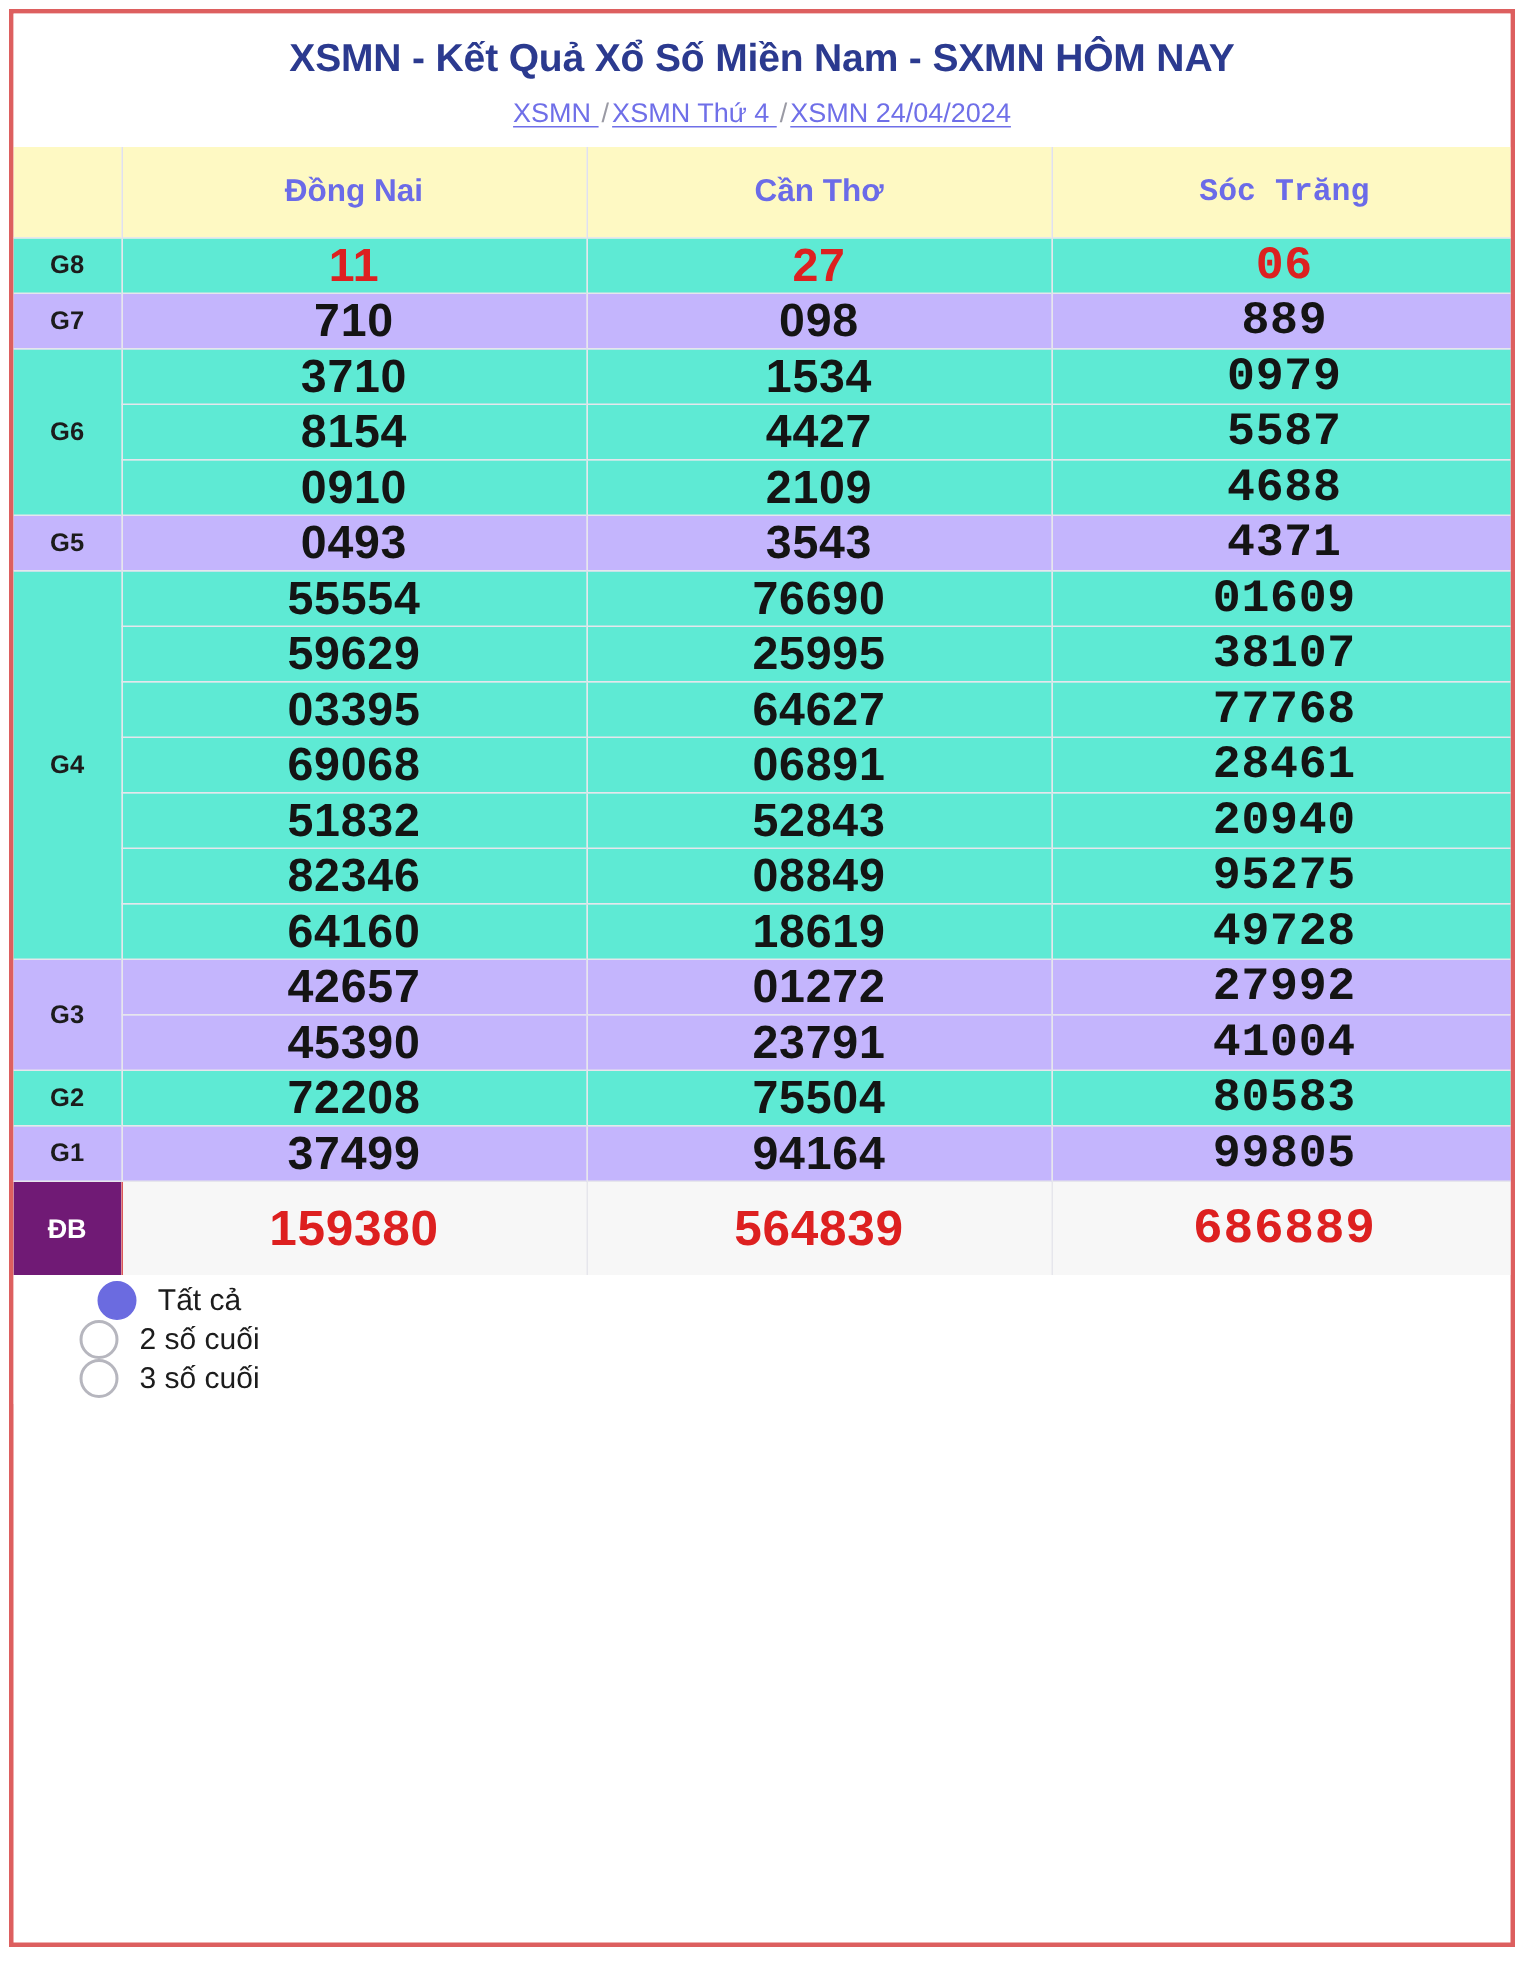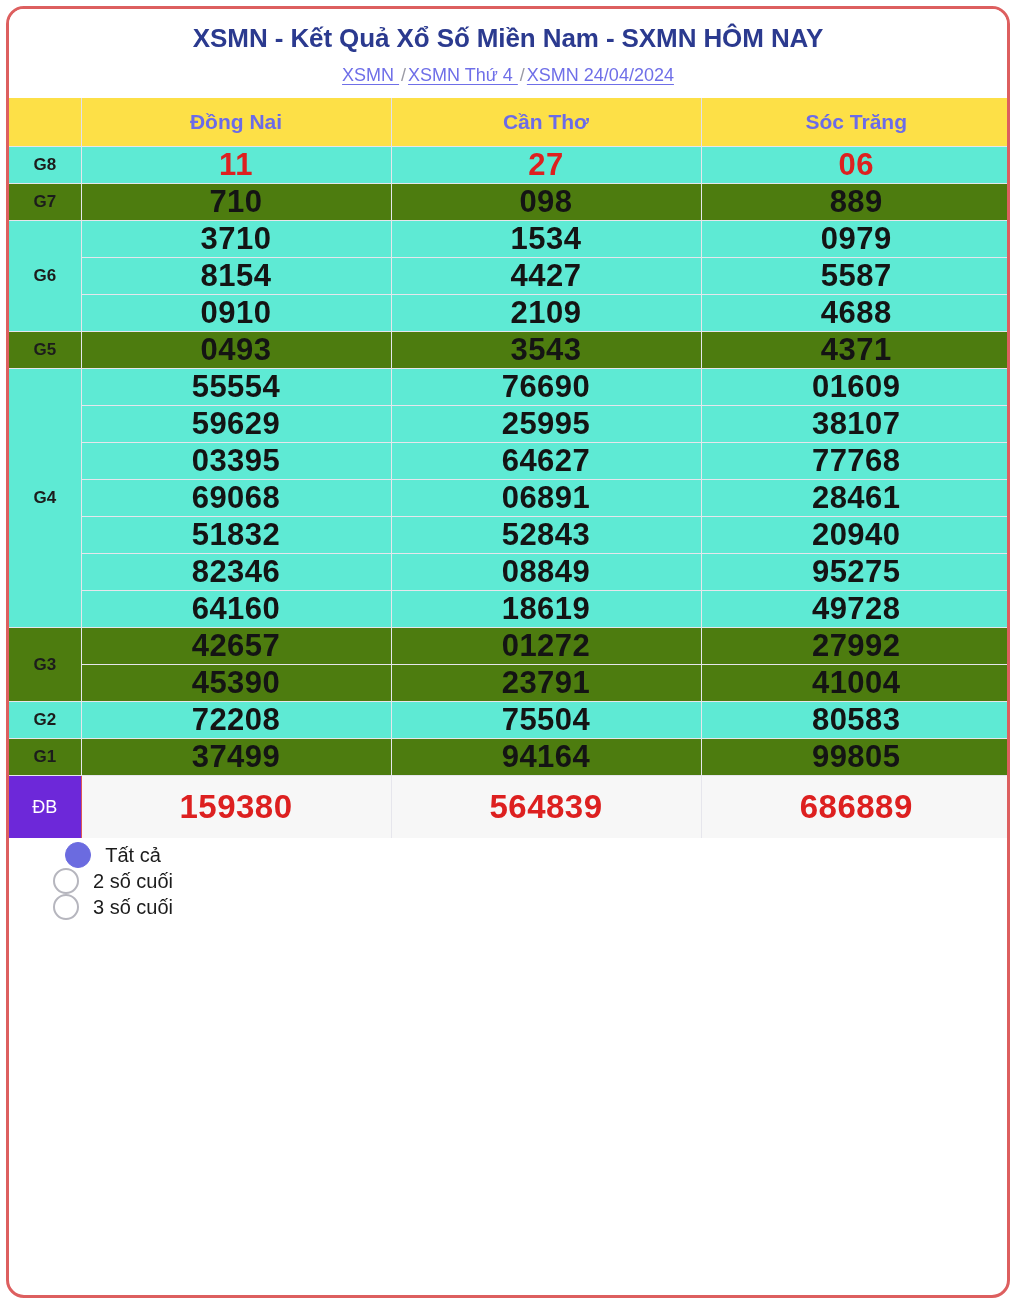--- a/index.html
+++ b/index.html
@@ -15,21 +15,21 @@
   }
 
   .card {
     position: absolute;
     left: 6px;
     top: 6px;
     width: 1004px;
     height: 1292px;
     box-sizing: border-box;
     border: 3px solid #dd5f5f;
-    border-radius: 18px;
+    border-radius: 0;
     background: #ffffff;
     overflow: hidden;
   }
 
   
   .header {
     padding: 14px 10px 12px 10px;
     text-align: center;
     background: #ffffff;
   }
@@ -67,26 +67,26 @@
   table.results col.c-label { width: 72px; }
   table.results col.c-prov  { width: 310px; }
 
   table.results td {
     border-top: 1px solid #e6e6ec;
     border-right: 1px solid #e6e6ec;
     padding: 0;
     text-align: center;
     vertical-align: middle;
   }
-  table.results td:last-child { border-right: none; }
+  table.results td:last-child { border-right: none; font-family: Liberation Mono, monospace; }
 
   
   tr.prov-head td {
-    background: #fde047;
-    height: 48px;
+    background: #fef9c3;
+    height: 60px;
     border-top: none;
     border-right: 1px solid #e0e0ef;
   }
   .prov-name {
     font-size: 21px;
     font-weight: bold;
     color: #6b6be8;
   }
 
   
@@ -101,29 +101,29 @@
   td.num {
     font-size: 31px;
     font-weight: bold;
     color: #141414;
     letter-spacing: 0.5px;
   }
   td.num.red { color: #dd2020; }
 
   
   tr.shade td { background: #5eead4; }
-  tr.plain td { background: #4d7c0f; }
+  tr.plain td { background: #c4b5fd; }
   tr.r-db td { height: 62px; }
 
   
   tr.r-db td.glabel {
-    background: #6d28d9;
+    background: #701a75;
     color: #ffffff;
     font-size: 18px;
-    font-weight: normal;
+    font-weight: bold;
     border-right: 1px solid #dd5757;
     margin-top: 19px;
   }
   tr.r-db td.num {
     background: #f7f7f7;
     color: #dd2020;
     font-size: 33px;
   }
 
   

